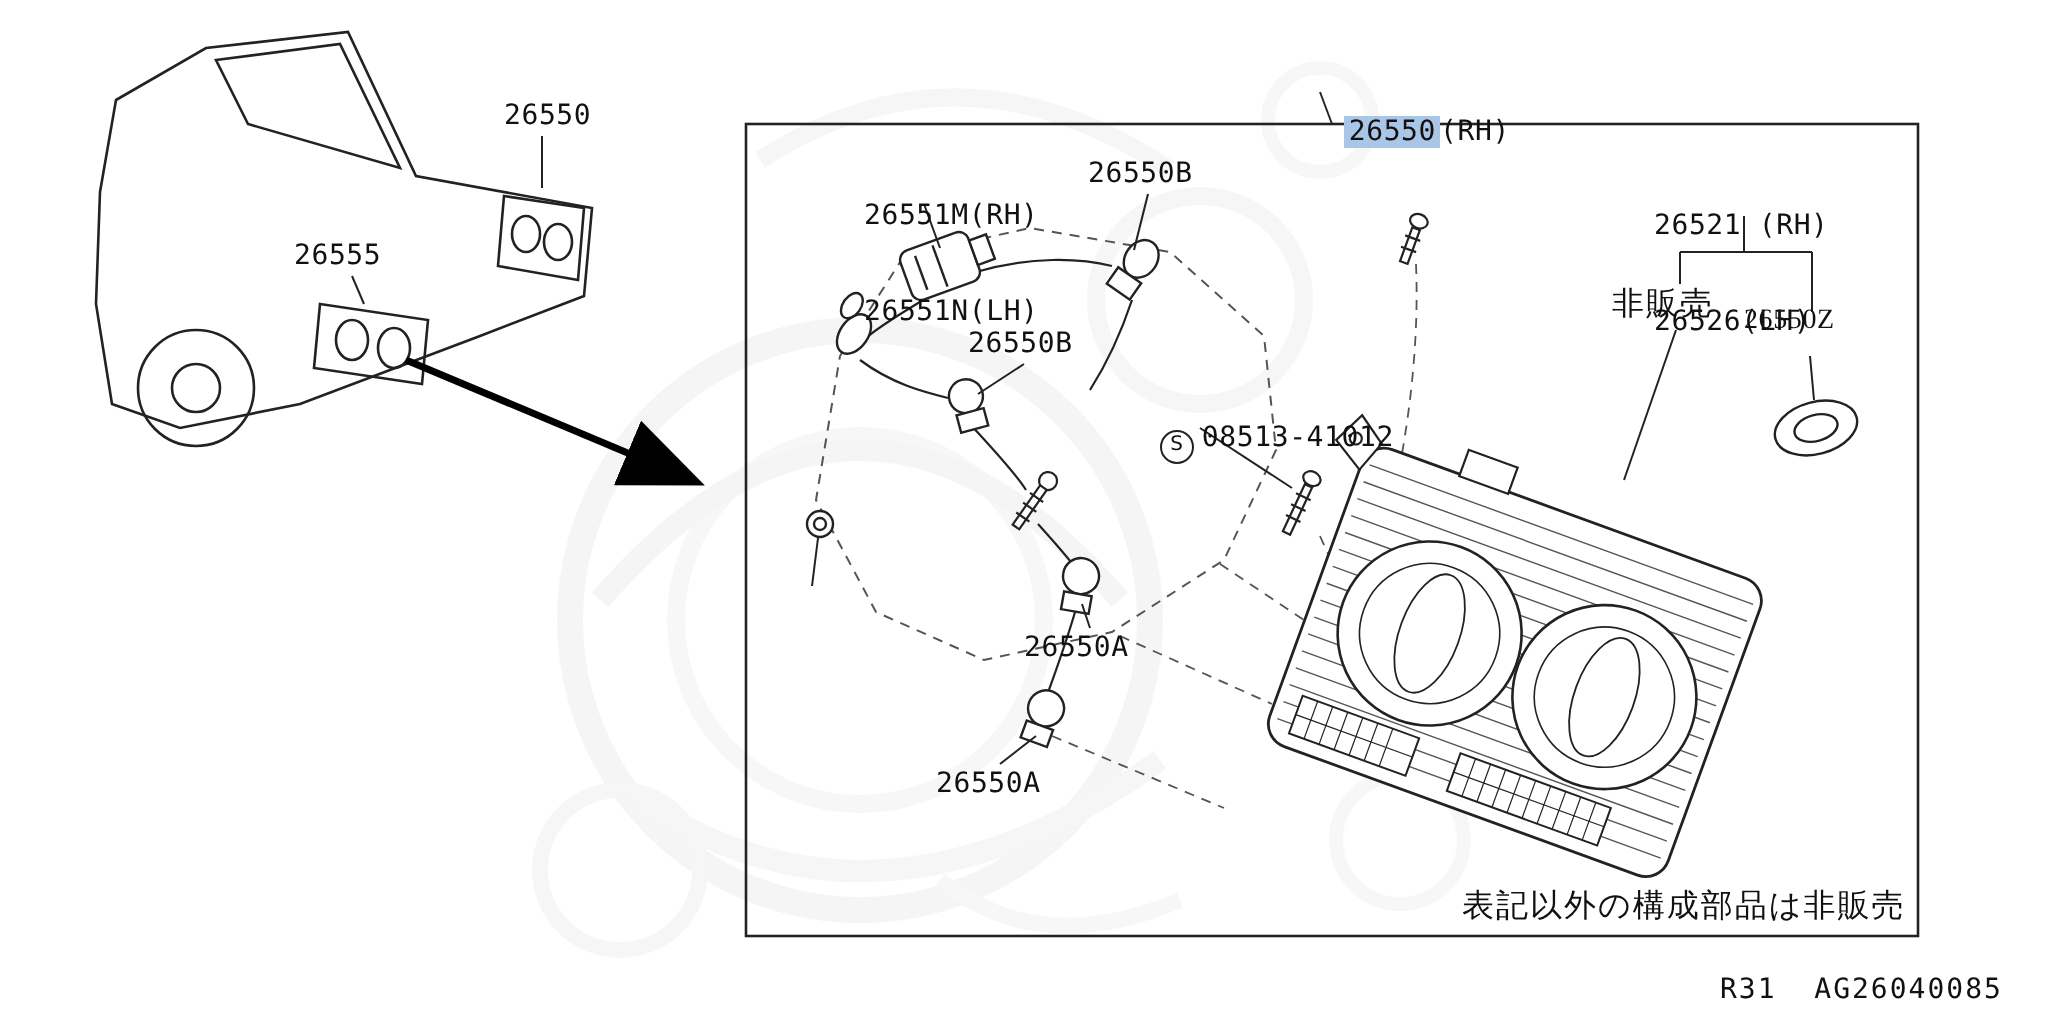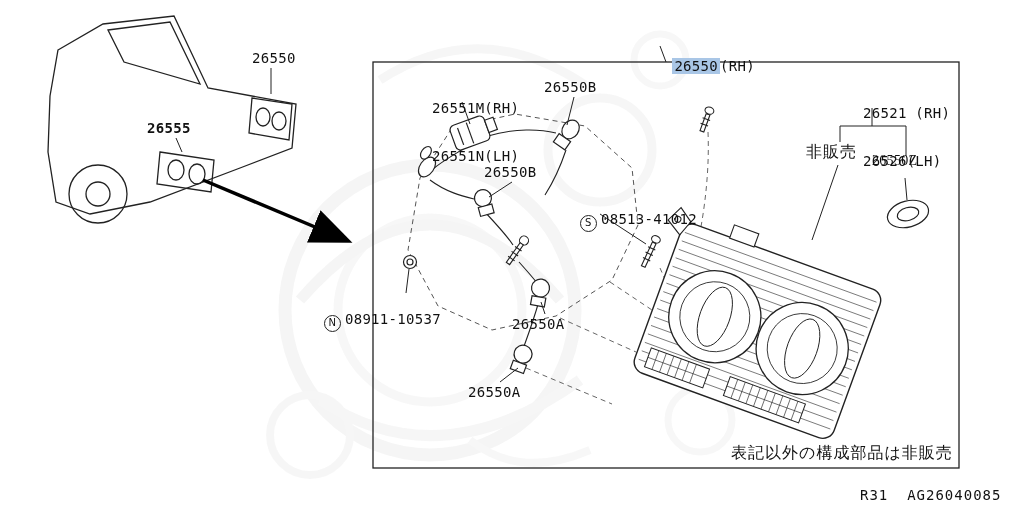--- a/index.html
+++ b/index.html
@@ -189,48 +189,45 @@
       <path d="M545,314 L541,302"></path>
       <path d="M500,382 L518,368"></path>
 
       <path d="M872,108 L872,126 M840,126 L906,126 M840,126 L840,142 M906,126 L906,156"></path>
       <path d="M838,165 L812,240"></path>
       <path d="M905,178 L907,200"></path>
     </g>
   </svg>
 
   <div class="lbl" style="left:252px;top:50px;">26550</div>
-  <div class="lbl" style="left:147px;top:120px;font-weight:bold;">26555</div>
+  <div class="lbl" style="left:147px;top:120px;">26555</div>
 
   <div class="lbl" style="left:620px;top:10px;">
     <span class="ln">
       <span class="hl">26550</span><span>(RH)</span>
     </span>
   </div>
 
   <div class="lbl" style="left:408px;top:68px;margin-left:24px;">
     <span class="ln">26551M(RH)</span>
     <span class="ln">26551N(LH)</span>
   </div>
 
   <div class="lbl" style="left:544px;top:79px;">26550B</div>
   <div class="lbl" style="left:484px;top:164px;">26550B</div>
 
   <div class="lbl" style="left:545px;top:195px;">
     <span class="circ">S</span><span>08513-41012</span>
   </div>
 
-  <div class="lbl" style="left:289px;top:295px;">
-    <span class="circ">N</span><span>08911-10537</span>
-  </div>
 
   <div class="lbl" style="left:512px;top:316px;">26550A</div>
   <div class="lbl" style="left:468px;top:384px;">26550A</div>
 
-  <div class="lbl" style="left:827px;top:73px;margin-left:36px;">
+  <div class="lbl" style="left:827px;top:73px;">
     <span class="ln">26521 (RH)</span>
     <span class="ln">26526(LH)</span>
   </div>
 
   <div class="lbl jp" style="left:806px;top:144px;">非販売</div>
 
   <div class="lbl" style="left:872px;top:153px;font-family:Liberation Serif, serif;">26550Z</div>
 
   <div class="lbl jp" style="left:731px;top:445px;">表記以外の構成部品は非販売</div>
 

